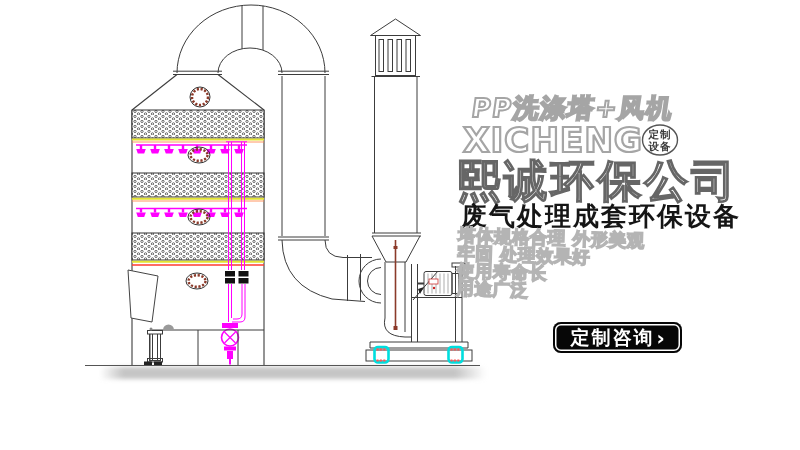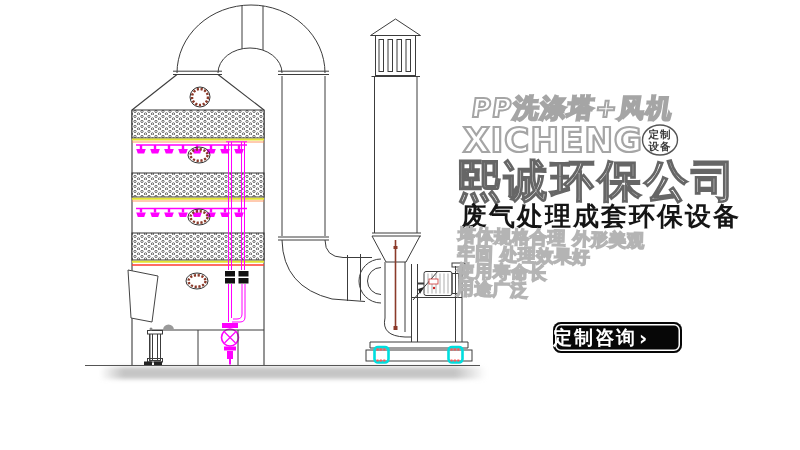--- a/index.html
+++ b/index.html
@@ -5,21 +5,21 @@
   html,body{margin:0;padding:0;background:#ffffff;}
   .stage{
     position:relative;width:800px;height:450px;background:#ffffff;overflow:hidden;
     font-family:"DejaVu Sans",sans-serif;
   }
   .stage svg{position:absolute;left:0;top:0;}
   .cta{
     position:absolute;left:553px;top:322px;width:129px;height:31px;
     background:#070707;border-radius:8px;
     box-shadow: inset 0 0 0 2px #070707, inset 0 0 0 3.5px #ffffff;
-    display:flex;align-items:center;
+    display:flex;align-items:center;justify-content:center;
     color:#ffffff;font-weight:bold;font-size:19px;letter-spacing:2px;
     cursor:pointer;user-select:none;
   }
   .cta .chev{font-size:20px;margin-left:2px;letter-spacing:0;}
   text{font-family:"DejaVu Sans",sans-serif;}
 </style>
 </head>
 <body>
 
 <div class="stage">

